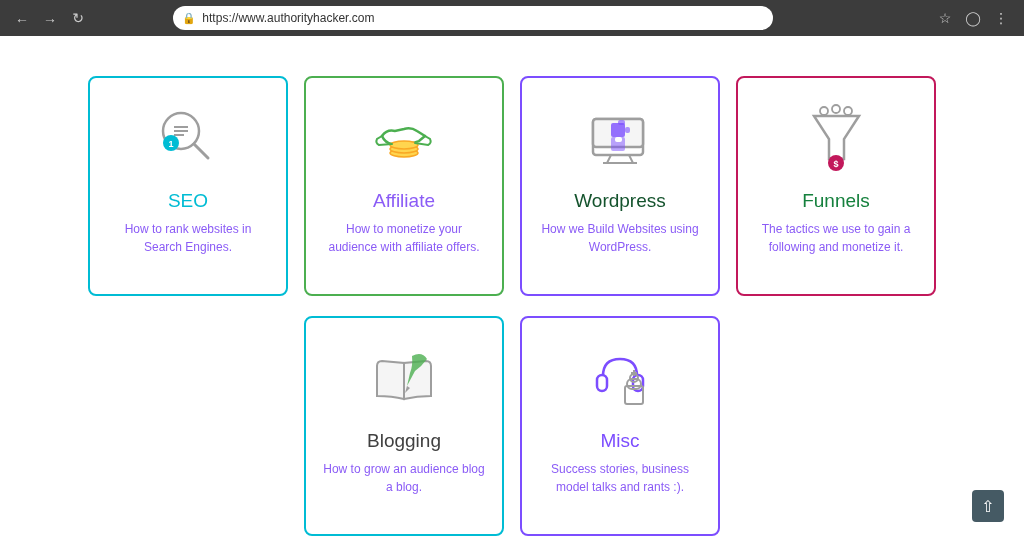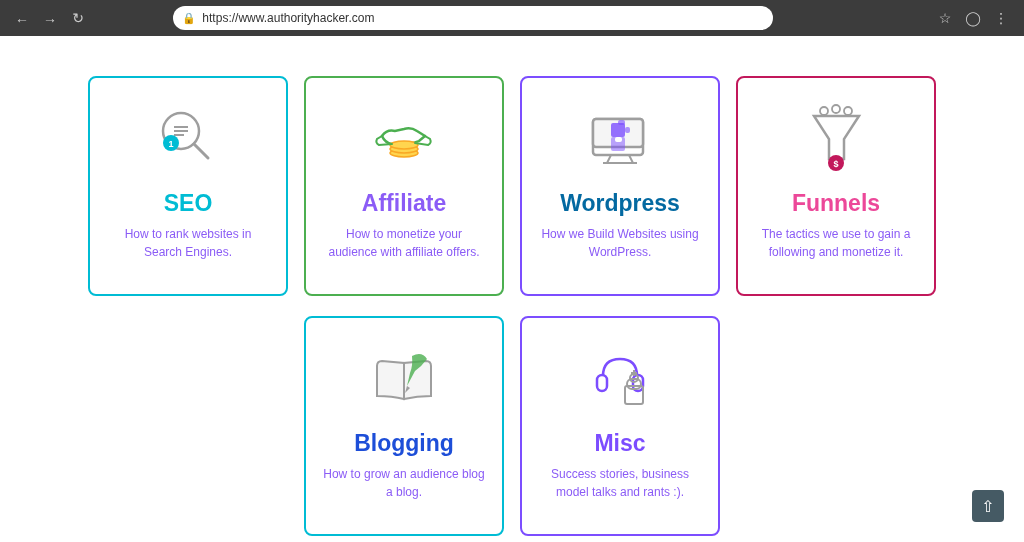--- a/index.html
+++ b/index.html
@@ -107,29 +107,29 @@
     .card-icon {
       width: 80px;
       height: 80px;
       margin-bottom: 12px;
       display: flex;
       align-items: center;
       justify-content: center;
     }
 
     .card-title {
-      font-size: 23px;
-      font-weight: 700;
+      font-size: 19px;
+      font-weight: 400;
       margin-bottom: 8px;
     }
     .card-seo .card-title { color: #00bcd4; }
     .card-affiliate .card-title { color: #8b5cf6; }
-    .card-wordpress .card-title { color: #0369a1; }
-    .card-funnels .card-title { color: #ec4899; }
-    .card-blogging .card-title { color: #1d4ed8; }
+    .card-wordpress .card-title { color: #14532d; }
+    .card-funnels .card-title { color: #15803d; }
+    .card-blogging .card-title { color: #404040; }
     .card-misc .card-title { color: #7c4dff; }
 
     .card-desc {
       font-size: 12px;
       color: #8b5cf6;
       line-height: 1.5;
     }
 
     
     .scroll-top {

